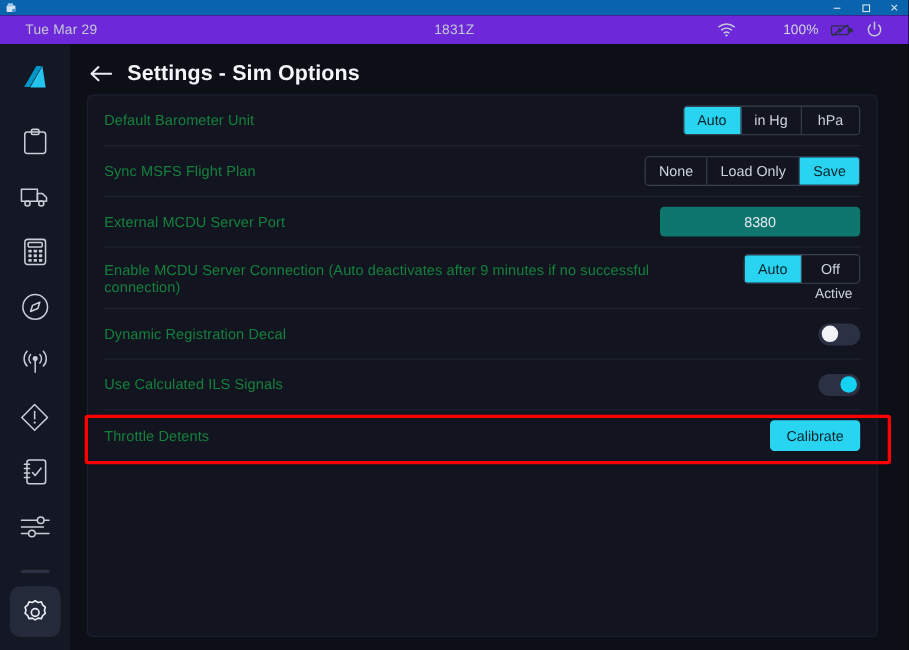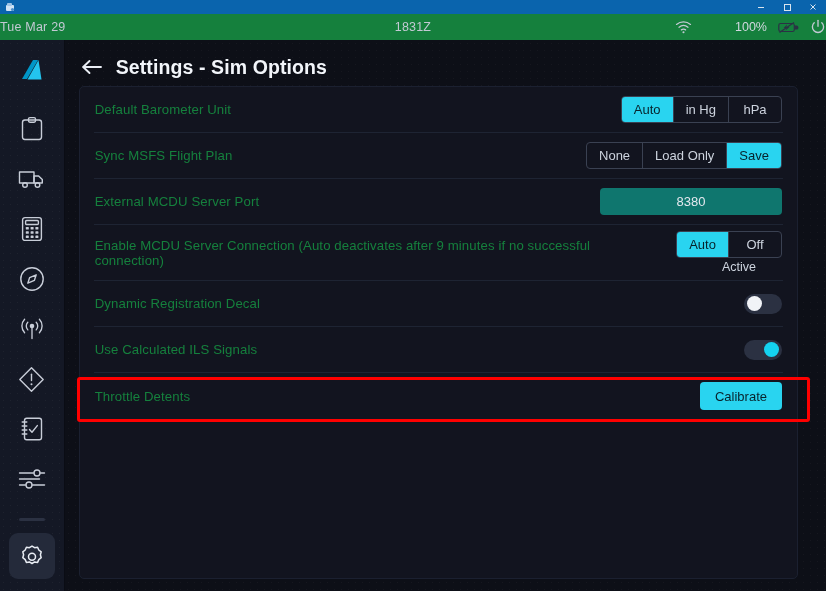--- a/index.html
+++ b/index.html
@@ -41,26 +41,26 @@
     height: 577px;
     background: #0e1018;
     display: flex;
     flex-direction: column;
     position: relative;
   }
 
   
   .statusbar {
     height: 26px;
-    background: #15803d;
+    background: #6d28d9;
     display: flex;
     align-items: center;
     position: relative;
     flex: 0 0 26px;
-    padding: 0 0;
+    padding: 0 23px;
   }
   .sb-date {
     color: #c3c9d4;
     font-size: 12.5px;
     letter-spacing: .2px;
   }
   .sb-time {
     position: absolute;
     left: 0; right: 0;
     text-align: center;
@@ -201,21 +201,21 @@
     white-space: nowrap;
   }
   .seg-btn:last-child { border-right: none; }
   .seg-btn.sel {
     background: #29d4f0;
     color: #07222b;
   }
   .sub-note {
     color: #cdd3de;
     font-size: 12.5px;
-    margin-right: 26px;
+    margin-right: 7px;
   }
 
   
   .field {
     width: 182px; height: 27px;
     background: #0f766e;
     border: none;
     border-radius: 4px;
     color: #e4e8ef;
     font-size: 13px;

